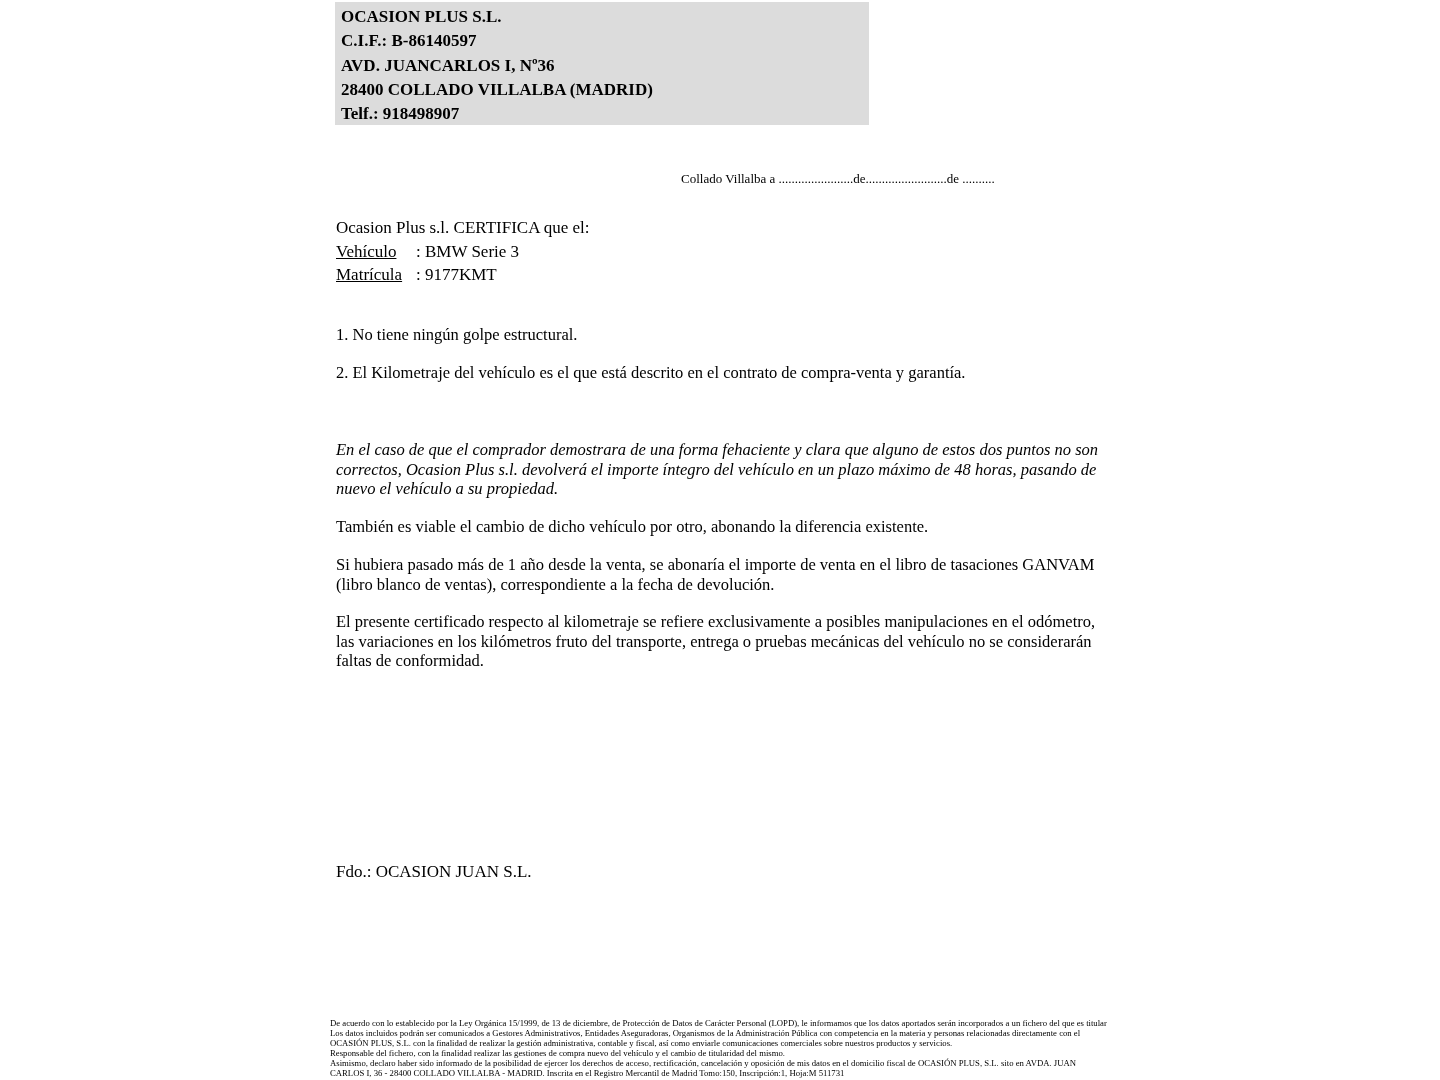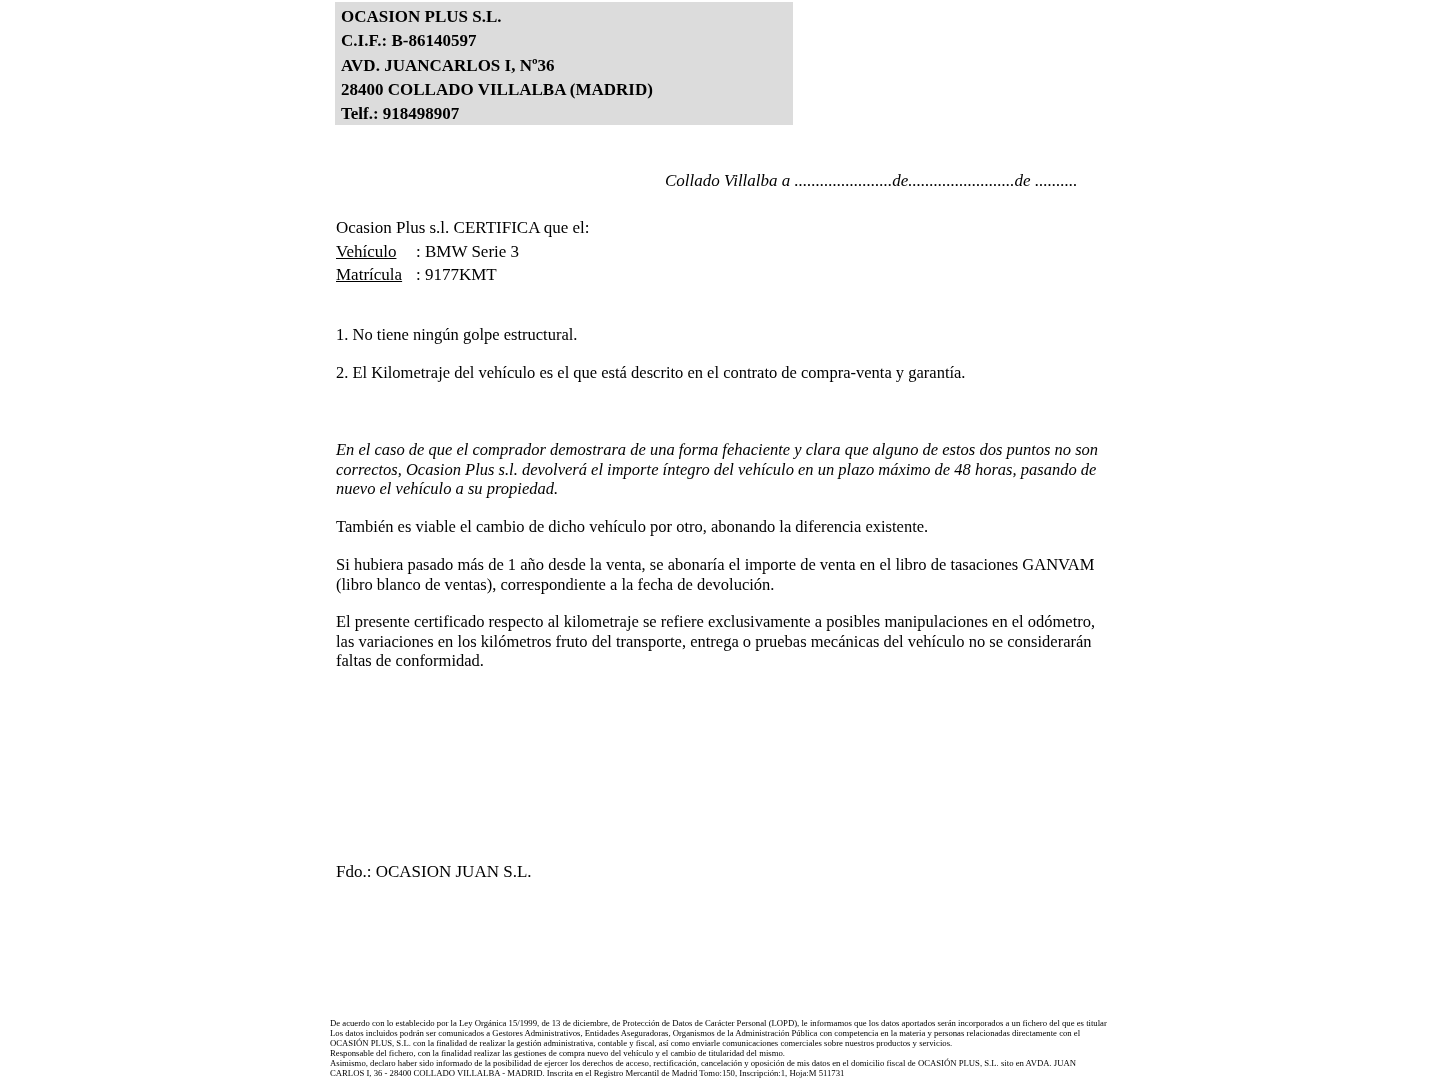--- a/index.html
+++ b/index.html
@@ -15,41 +15,40 @@
     font-family: "Liberation Serif", "DejaVu Serif", serif;
     color: #000000;
     overflow: hidden;
   }
 
   
   .header-box {
     position: absolute;
     left: 335px;
     top: 2px;
-    width: 458px;
+    width: 534px;
     height: 123px;
     background: #dcdcdc;
     box-sizing: border-box;
     padding: 3px 0 0 6px;
   }
   .header-box .hline {
     font-weight: bold;
     font-size: 17px;
     line-height: 24.3px;
     white-space: nowrap;
   }
 
   
   .date-line {
     position: absolute;
-    left: 665px;
+    left: 681px;
     top: 171px;
-    font-size: 17px;
+    font-size: 13px;
     white-space: nowrap;
-    font-style: italic;
   }
 
   
   .cert-block {
     position: absolute;
     left: 336px;
     top: 216px;
     font-size: 17px;
     line-height: 23.5px;
   }

